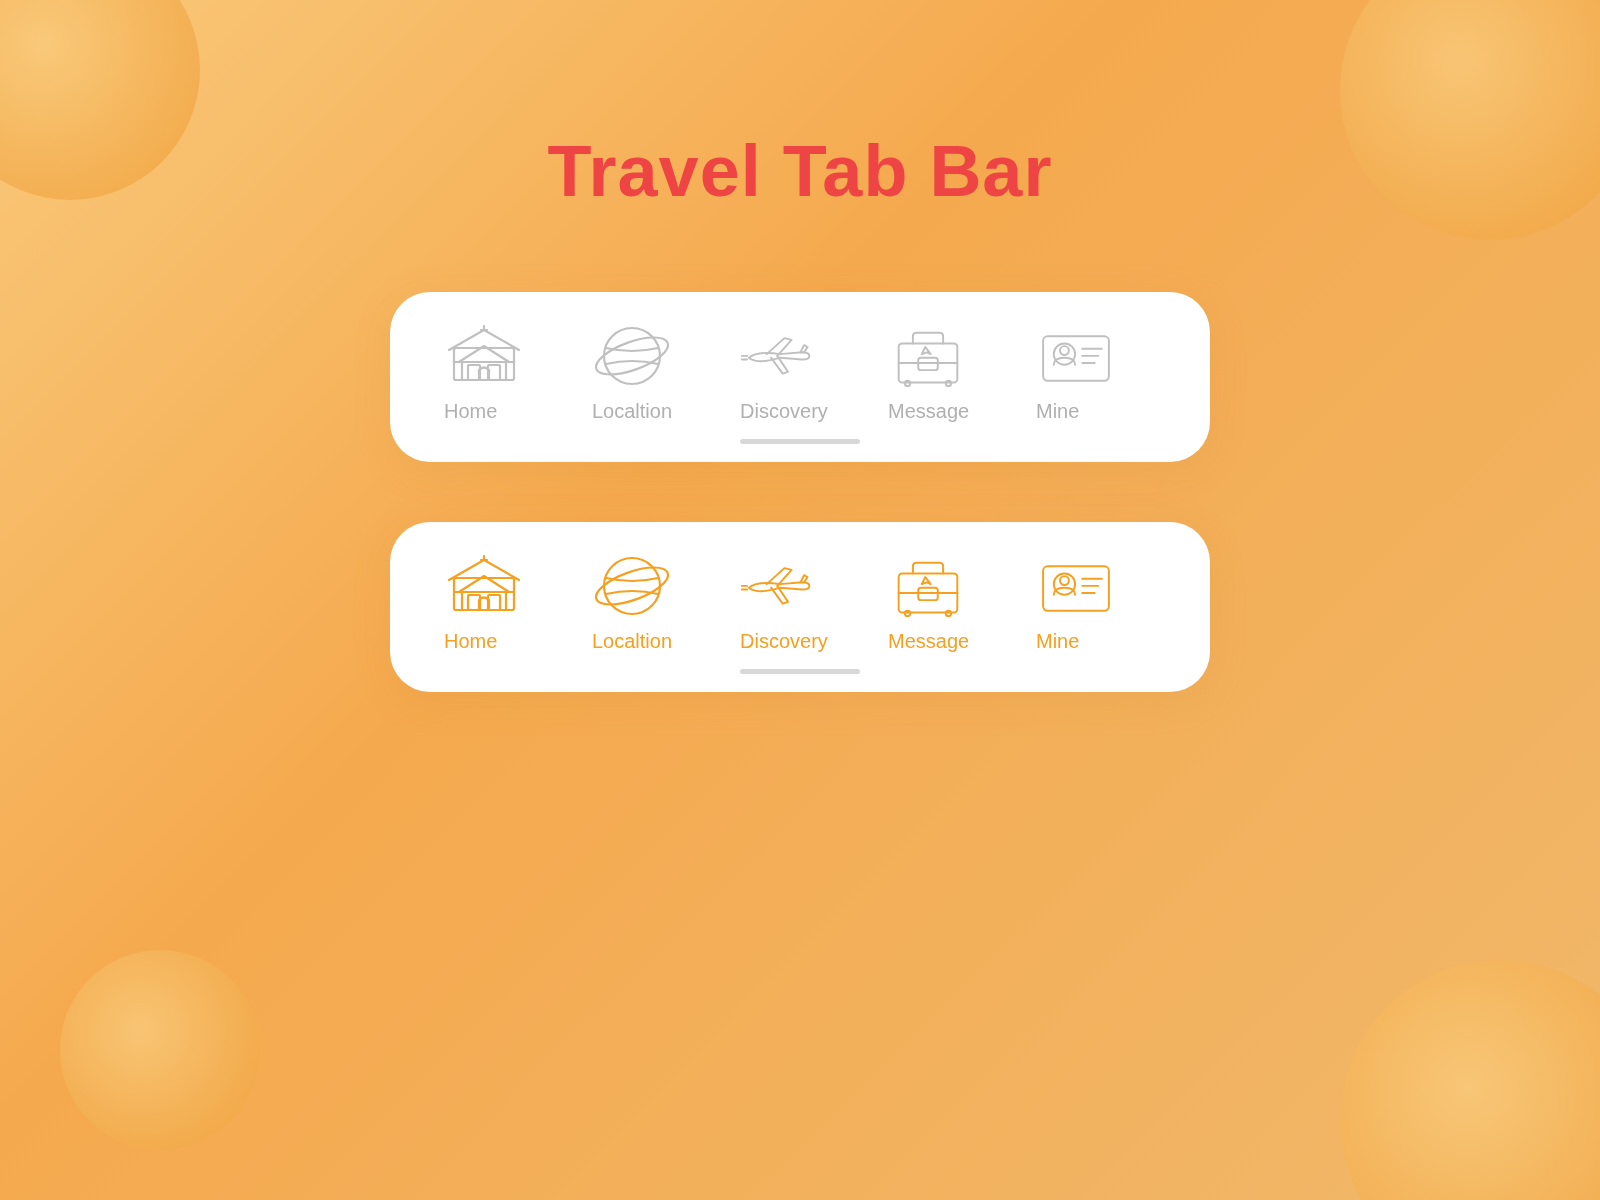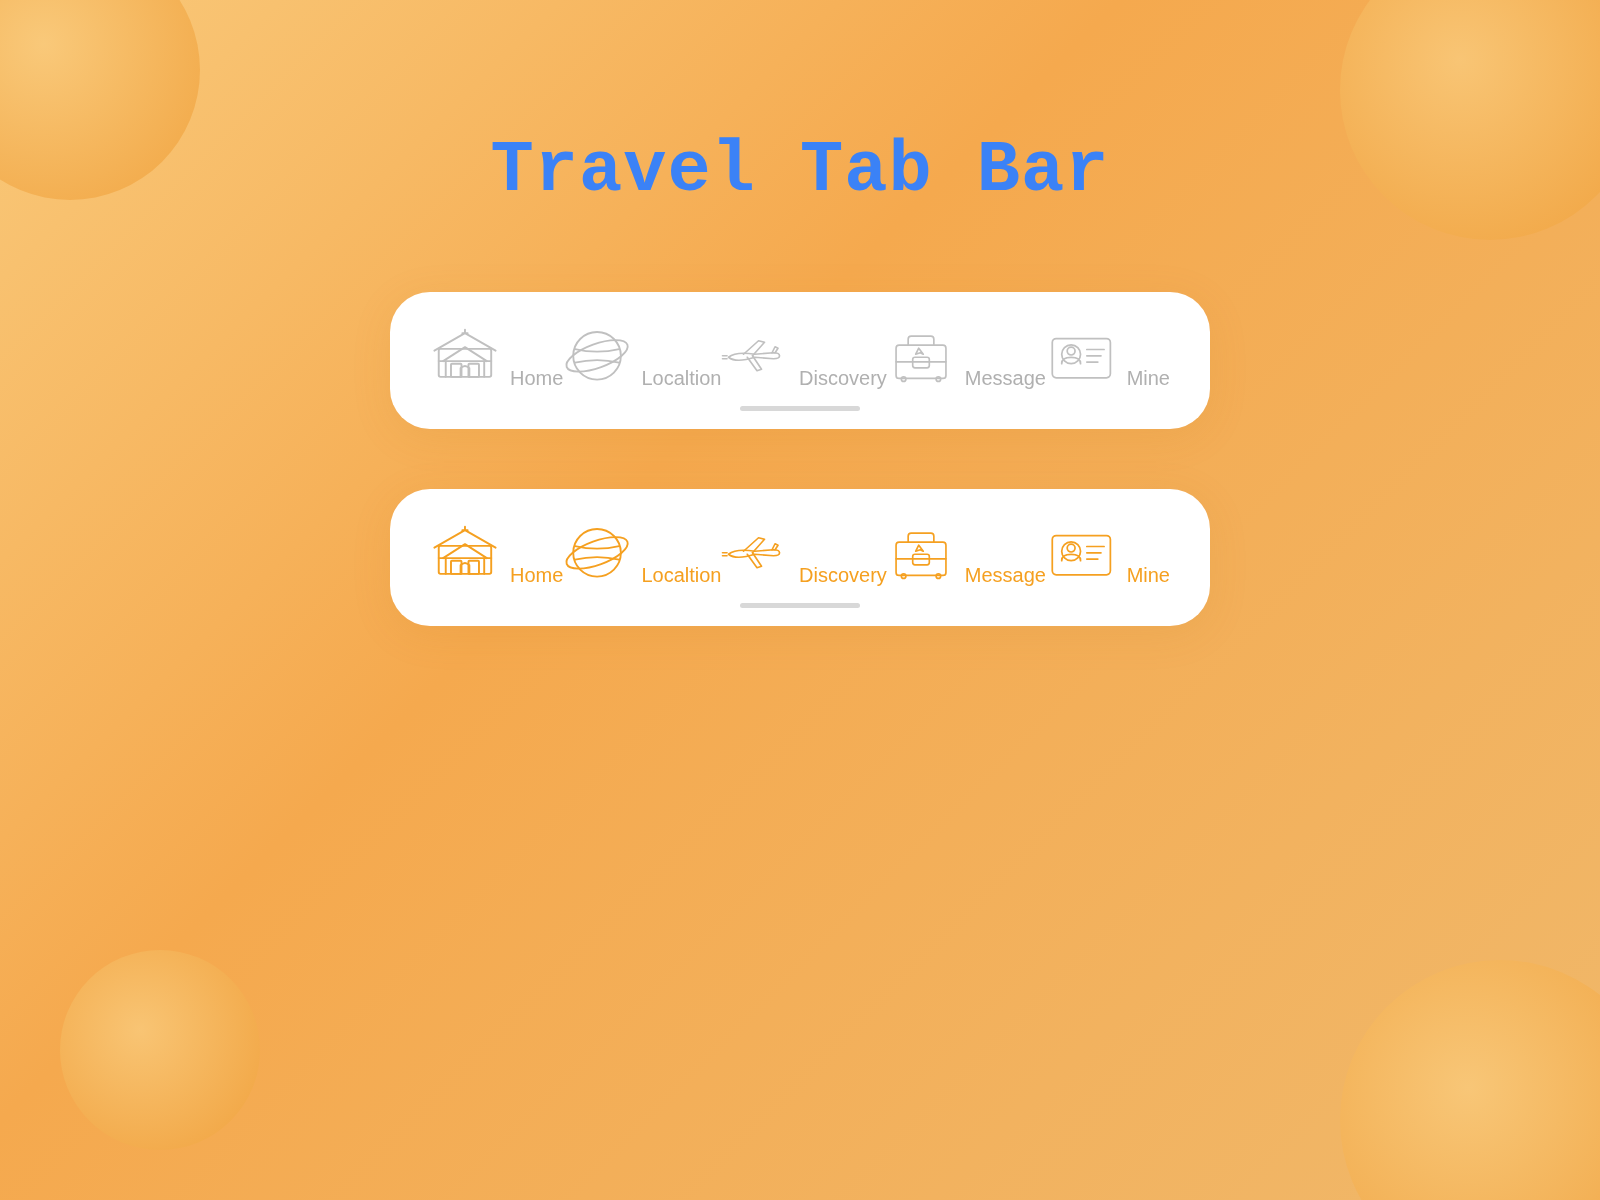--- a/index.html
+++ b/index.html
@@ -38,25 +38,24 @@
     }
     .circle-br {
       width: 320px; height: 320px;
       bottom: -80px; right: -60px;
     }
 
     .page-title {
       margin-top: 130px;
       font-size: 72px;
       font-weight: 800;
-      color: #3b82f6;
+      color: #ef4444;
       letter-spacing: 1px;
       text-shadow: none;
       z-index: 1;
-      font-family: Liberation Mono, monospace;
     }
 
     .tab-bars-container {
       display: flex;
       flex-direction: column;
       align-items: center;
       gap: 60px;
       margin-top: 80px;
       z-index: 1;
     }
@@ -74,22 +73,22 @@
 
     .tab-bar-items {
       display: flex;
       justify-content: space-around;
       width: 100%;
       align-items: center;
     }
 
     .tab-item {
       display: flex;
-      flex-direction: row;
-      align-items: flex-end;
+      flex-direction: column;
+      align-items: flex-start;
       gap: 10px;
       min-width: 120px;
       cursor: pointer;
     }
 
     .tab-item svg {
       width: 80px;
       height: 70px;
     }
 

